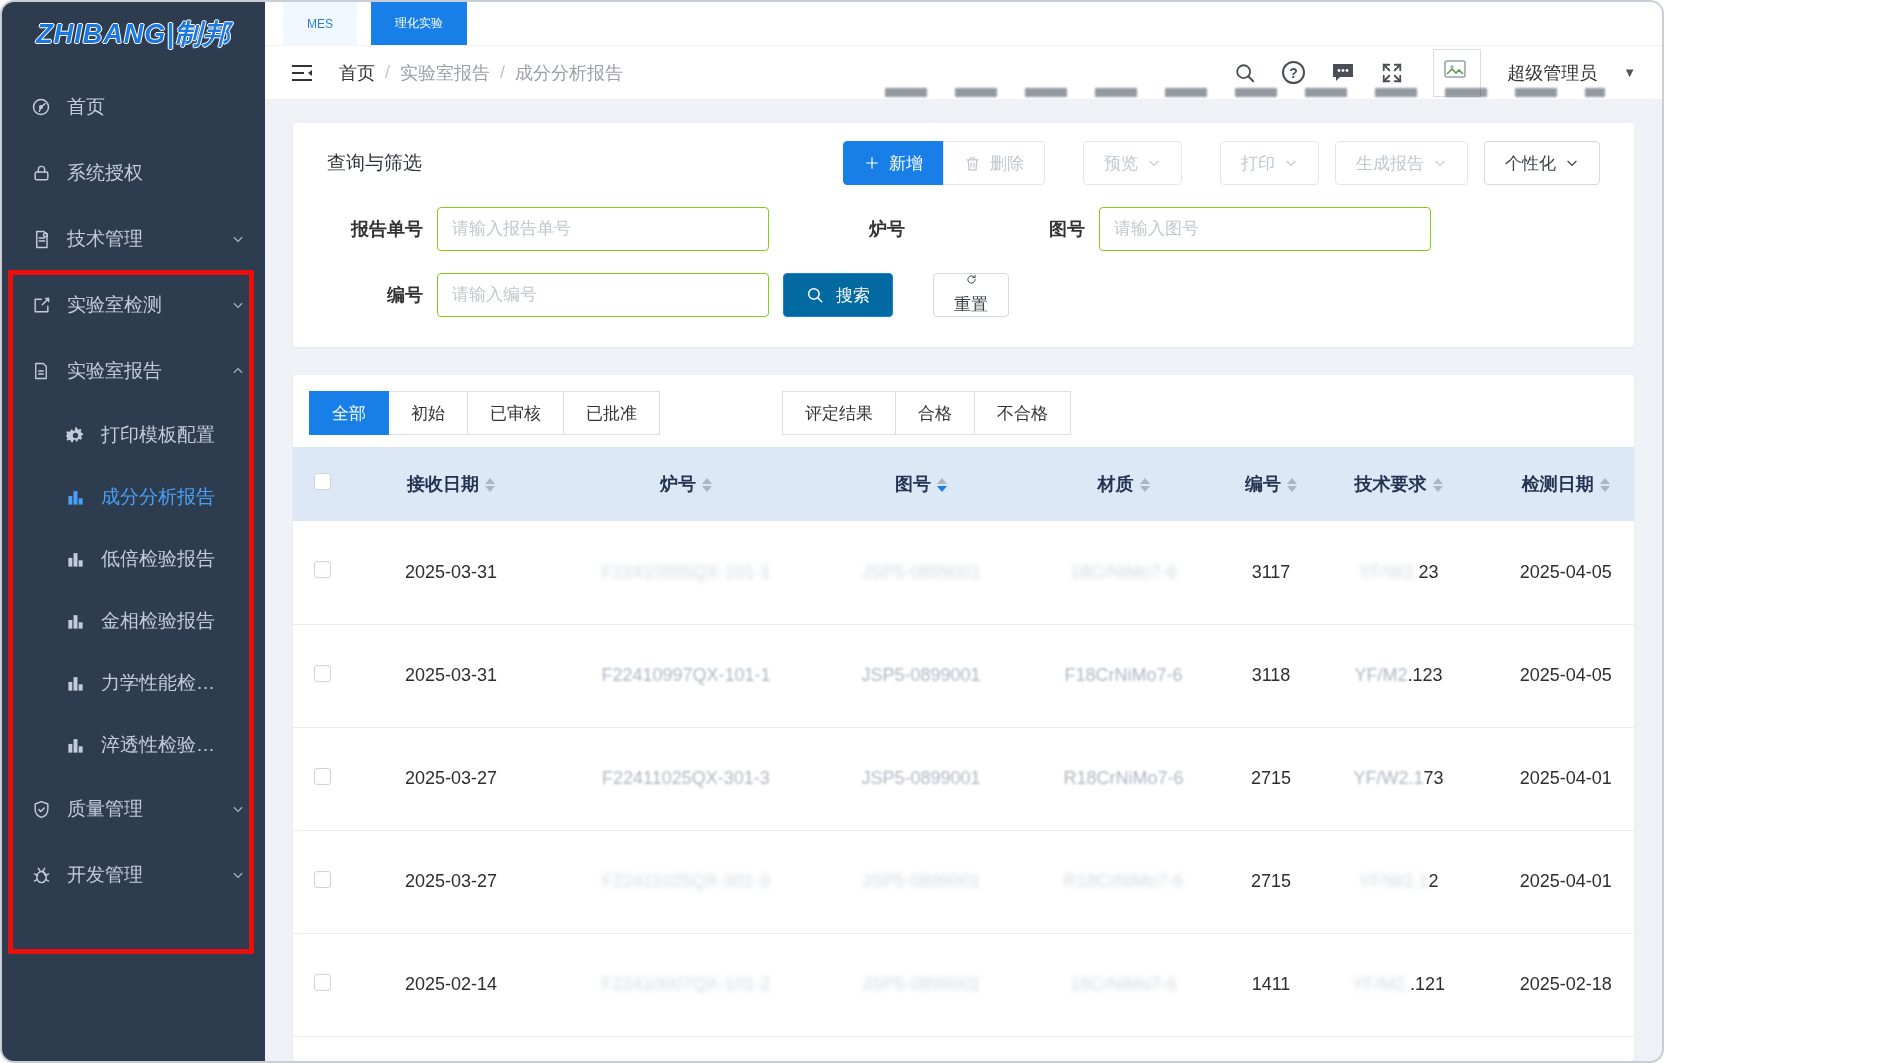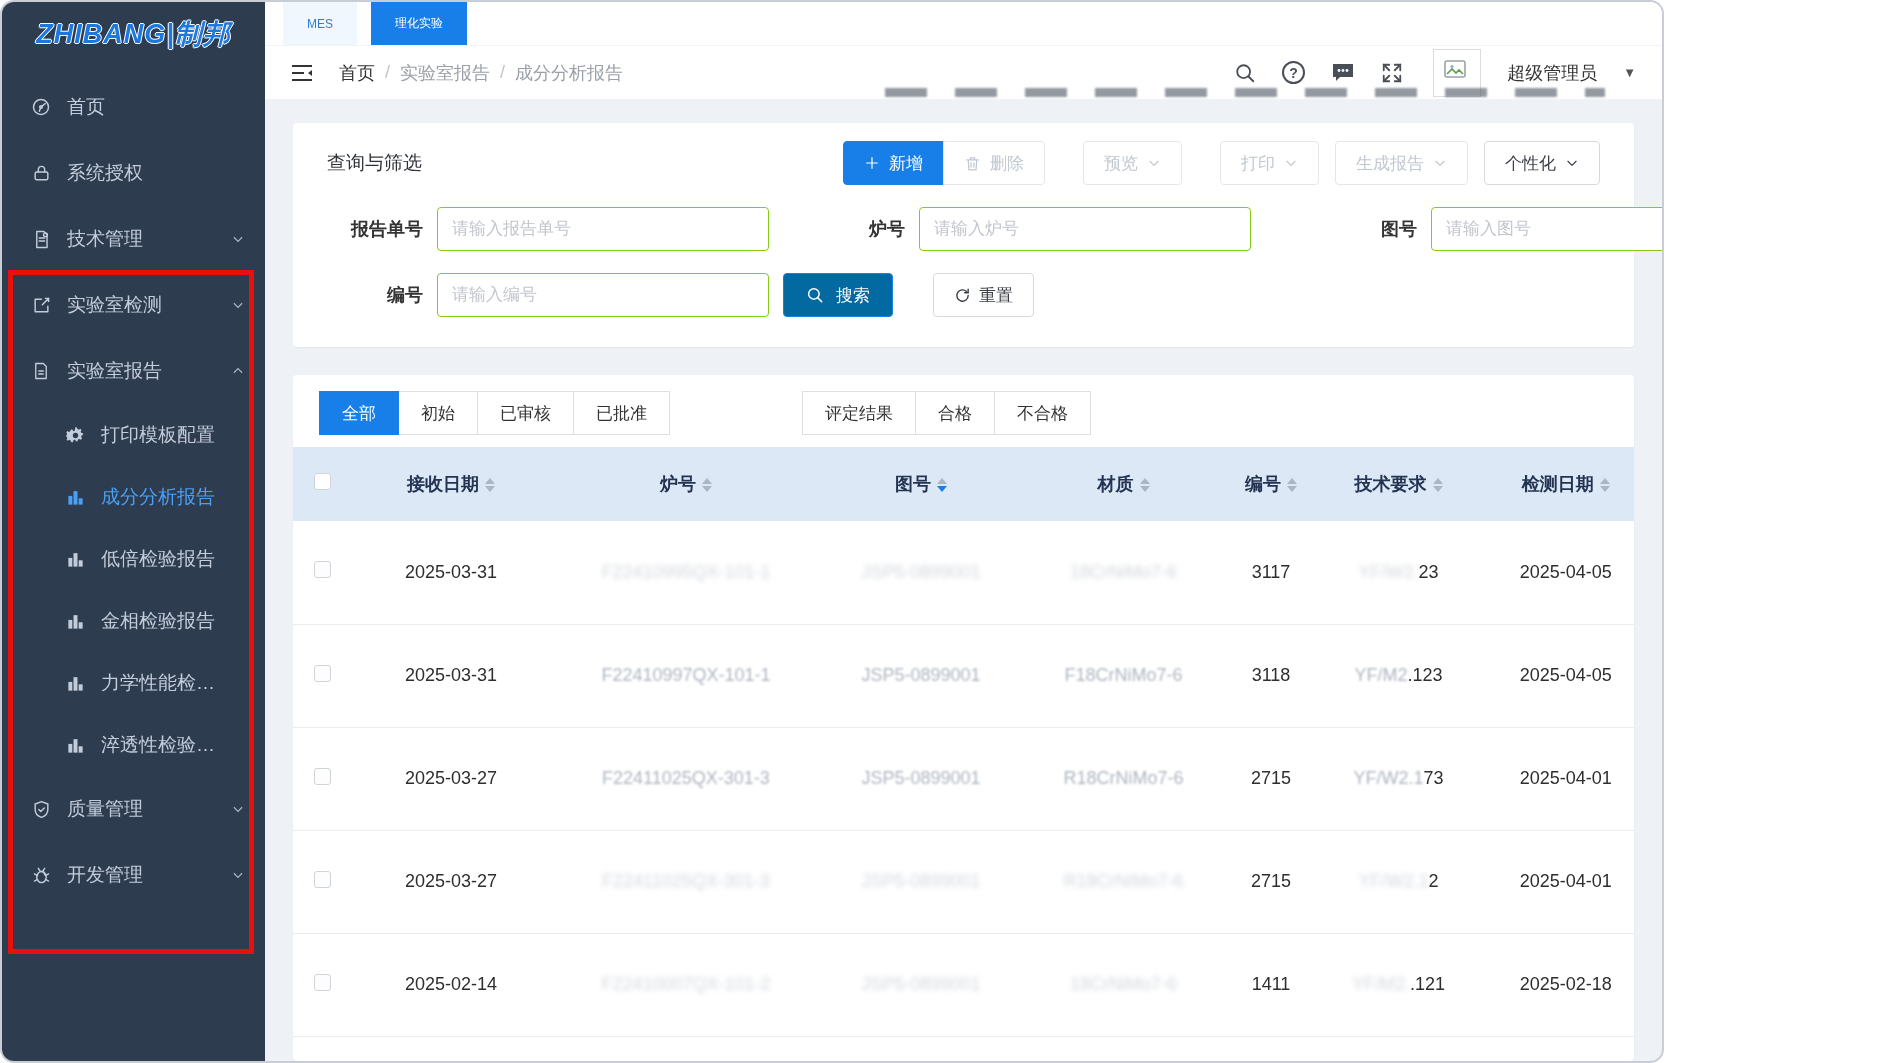--- a/index.html
+++ b/index.html
@@ -74,29 +74,29 @@
   .form-row{display:flex;align-items:center;margin-top:22px;}
   .fg{display:flex;align-items:center;}
   .form-row1 .fg + .fg{margin-left:76px;}
   .form-row1 .fg:nth-child(3){margin-left:106px;}
   .f-label{width:96px;text-align:right;font-size:18px;font-weight:700;color:#333;margin-right:14px;flex-shrink:0;}
   .fg.short .f-label{width:60px;}
   .f-input{width:332px;height:44px;border:1px solid #84cc16;border-radius:4px;padding:0 14px;font-size:17px;color:#333;background:#fff;outline:none;}
   .f-input::placeholder{color:#c2c6cd;}
   .btn-search{margin-left:14px;height:44px;padding:0 22px;background:#0369a1;border:1px solid #187fe8;color:#fff;border-radius:4px;font-size:17px;display:inline-flex;align-items:center;gap:12px;cursor:pointer;}
   .btn-search svg{stroke:#fff;fill:none;stroke-width:2;stroke-linecap:round;}
-  .btn-reset{margin-left:40px;height:44px;padding:0 20px;background:#fff;border:1px solid #d6dade;color:#3a3f45;border-radius:4px;font-size:17px;display:inline-flex;align-items:center;gap:8px;cursor:pointer;}
+  .btn-reset{margin-left:40px;height:44px;padding:0 20px;background:#fff;border:1px solid #d6dade;color:#3a3f45;border-radius:4px;font-size:17px;display:inline-flex;align-items:center;gap:8px;cursor:pointer;flex-direction:column;}
   .btn-reset svg{stroke:#3a3f45;fill:none;stroke-width:2;stroke-linecap:round;}
   
   .card2{flex:1;padding:16px 0 0;display:flex;flex-direction:column;overflow:hidden;}
   .tabs2{display:flex;padding:0 16px;}
   .seg{display:flex;}
   .seg + .seg{margin-left:122px;}
   .seg .t{height:44px;padding:0 22px;border:1px solid #dcdfe3;background:#fff;font-size:17px;color:#333;display:flex;align-items:center;cursor:pointer;margin-left:-1px;position:relative;}
-  .seg .t:first-child{margin-left:10px;}
+  .seg .t:first-child{margin-left:0;}
   .seg .t.on{background:#187fe8;border-color:#187fe8;color:#fff;z-index:1;}
   table{width:100%;border-collapse:collapse;table-layout:fixed;margin-top:12px;}
   thead th{background:#dce8f6;height:74px;font-size:18px;font-weight:700;color:#243352;white-space:nowrap;}
   thead th.op{background:#e8f0fa;border-left:1px solid #cfdded;}
   .sort{display:inline-flex;flex-direction:column;margin-left:6px;vertical-align:middle;line-height:0;}
   .sort i{width:0;height:0;border-left:5px solid transparent;border-right:5px solid transparent;display:block;}
   .sort .a-up{border-bottom:6px solid #aab6c6;margin-bottom:2px;}
   .sort .a-dn{border-top:6px solid #aab6c6;}
   .sort .a-dn.hot{border-top-color:#187fe8;}
   tbody td{height:103px;border-bottom:1px solid #e9edf2;font-size:18px;color:#2e2e2e;text-align:center;background:#fff;white-space:nowrap;overflow:hidden;}
@@ -392,21 +392,20 @@
               </div>
             </div>
         </div>
         <div class="form-row form-row1">
             <div class="fg">
               <label class="f-label">报告单号</label>
               <input class="f-input" placeholder="请输入报告单号" style="">
             </div>
             <div class="fg short">
               <label class="f-label">炉号</label>
-              <input class="f-input" placeholder="请输入炉号" style="">
             </div>
             <div class="fg short">
               <label class="f-label">图号</label>
               <input class="f-input" placeholder="请输入图号" style="">
             </div>
           </div>
         <div class="form-row form-row2">
 
           <div class="fg">
               <label class="f-label">编号</label>

